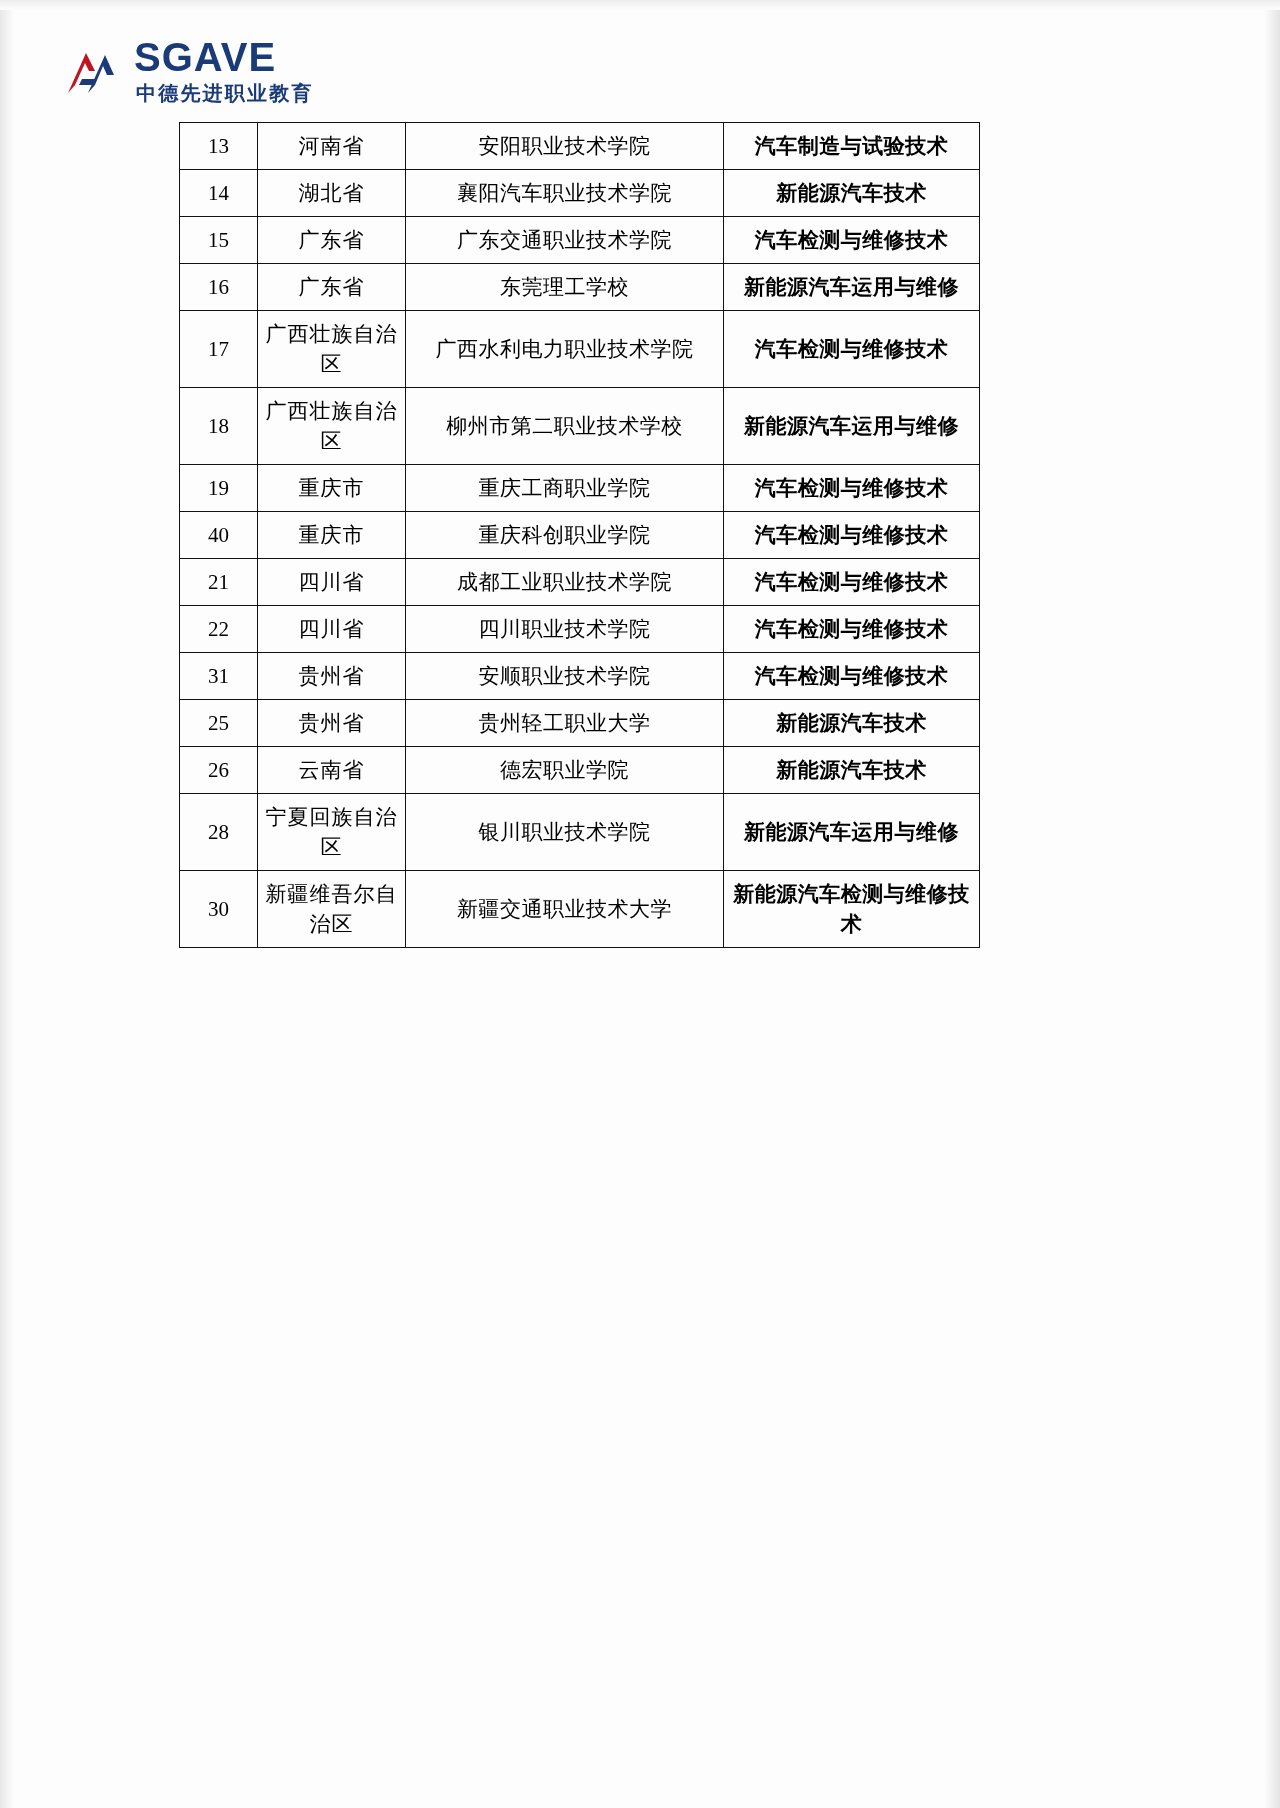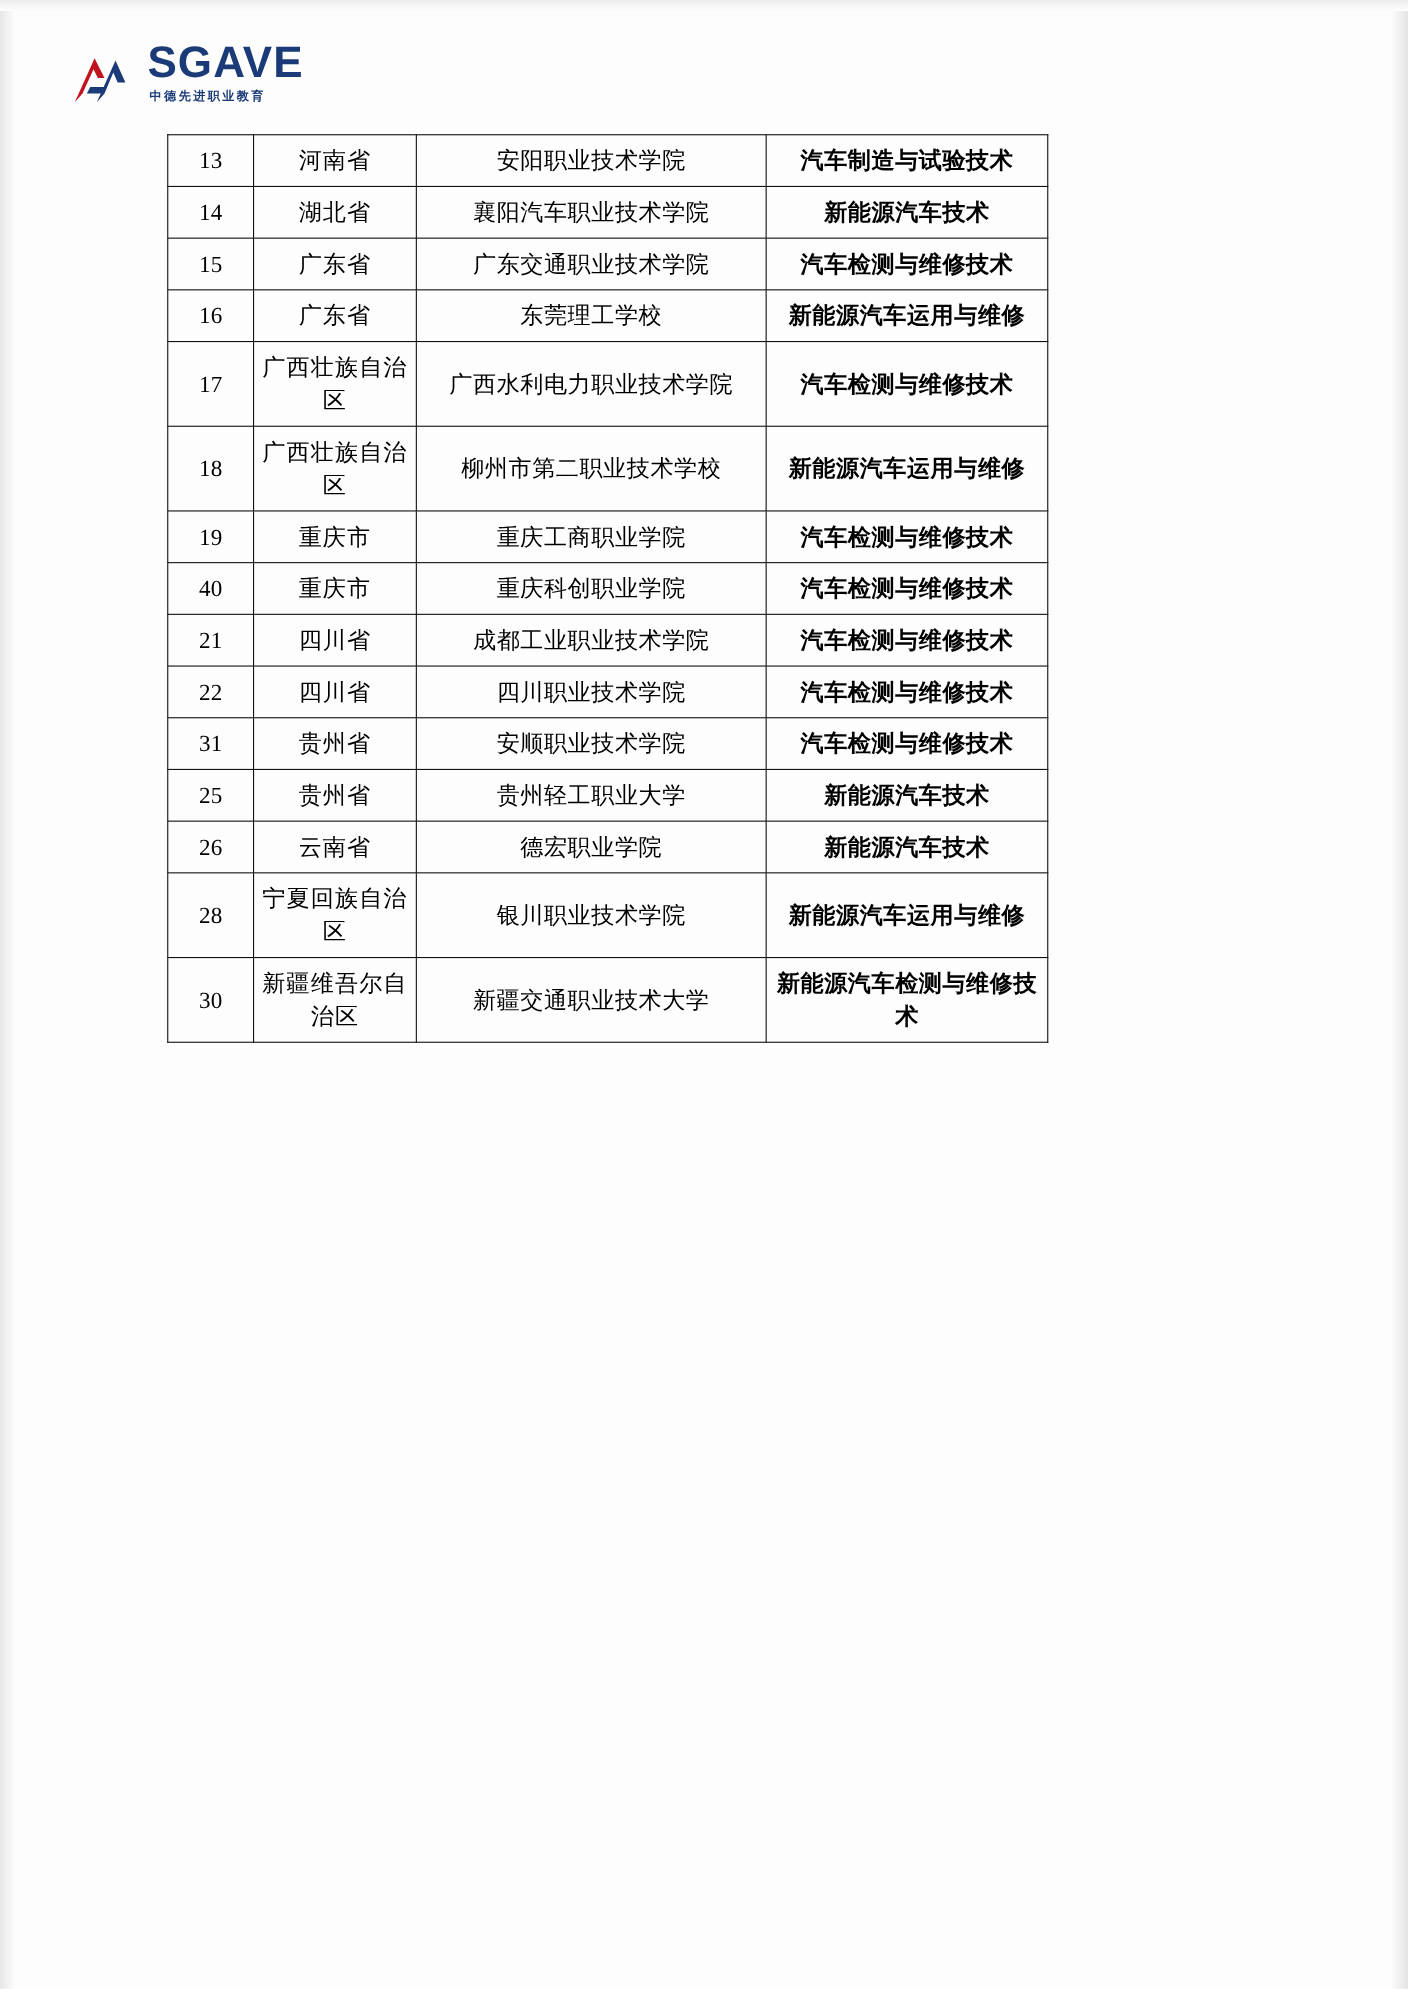--- a/index.html
+++ b/index.html
@@ -35,21 +35,21 @@
     position: absolute; left: 0; top: 0; width: 1280px; height: 10px;
     background: linear-gradient(to bottom, #ededed, #fdfdfd);
   }
 
   
   .logo {
     position: absolute;
     left: 62px;
     top: 36px;
     display: flex;
-    align-items: flex-end;
+    align-items: center;
   }
   .logo-mark {
     width: 62px;
     height: 46px;
     position: relative;
     margin-right: 10px;
   }
   .logo-text-wrap {
     display: flex;
     flex-direction: column;
@@ -58,39 +58,40 @@
   .logo-word {
     font-family: "Liberation Sans", sans-serif;
     font-weight: bold;
     font-size: 40px;
     letter-spacing: 1px;
     color: #1b3b78;
     line-height: 42px;
   }
   .logo-sub {
     font-family: Liberation Sans, sans-serif;
-    font-size: 11px;
+    font-size: 20px;
     letter-spacing: 2.2px;
     color: #1b3b78;
     font-weight: bold;
     margin-top: 2px;
     margin-left: 2px;
   }
 
   
   .table-wrap {
     position: absolute;
     left: 152px;
     top: 122px;
     width: 800px;
   }
   table.doc-table {
     border-collapse: collapse;
     width: 800px;
     table-layout: fixed;
+    margin-left: 27px;
   }
   table.doc-table td {
     border: 1.4px solid #111;
     font-size: 21px;
     line-height: 30px;
     text-align: center;
     vertical-align: middle;
     padding: 8px 4px;
     font-family: "Liberation Serif", "DejaVu Serif", serif;
   }

